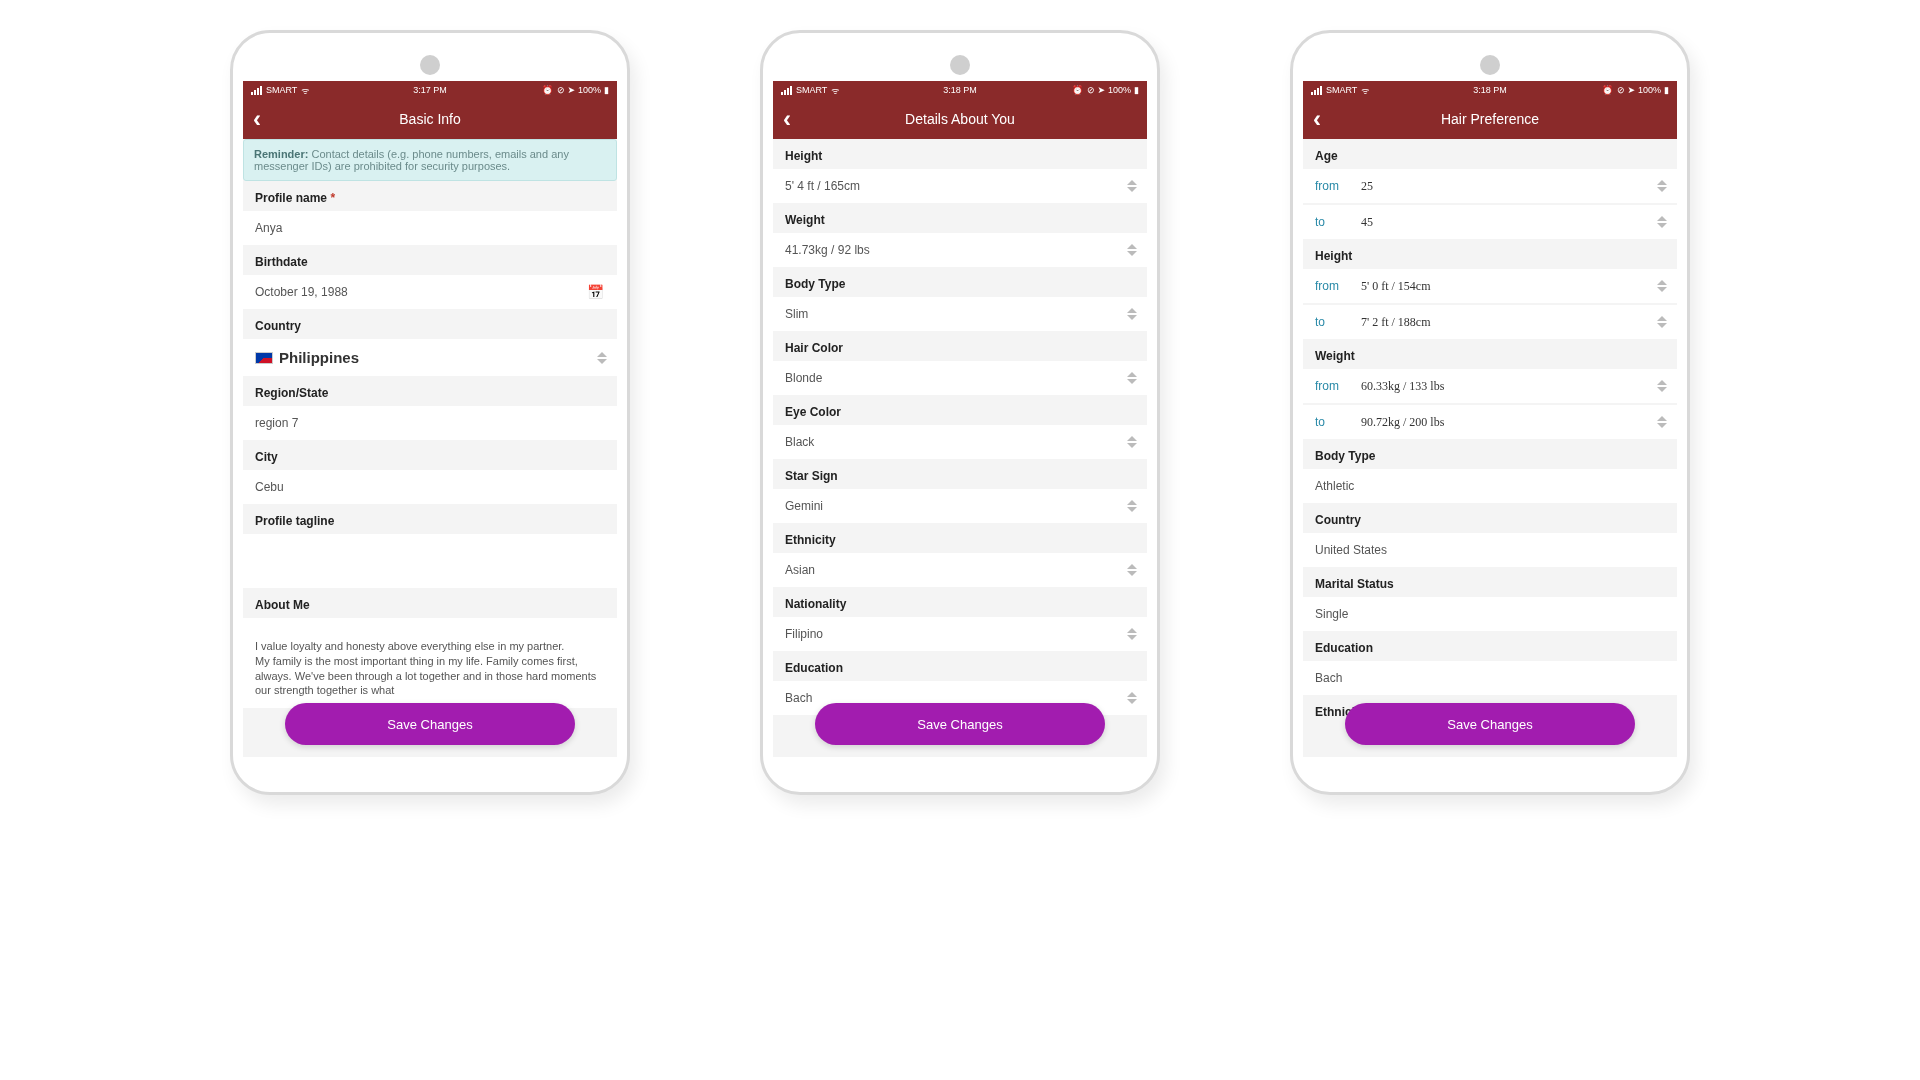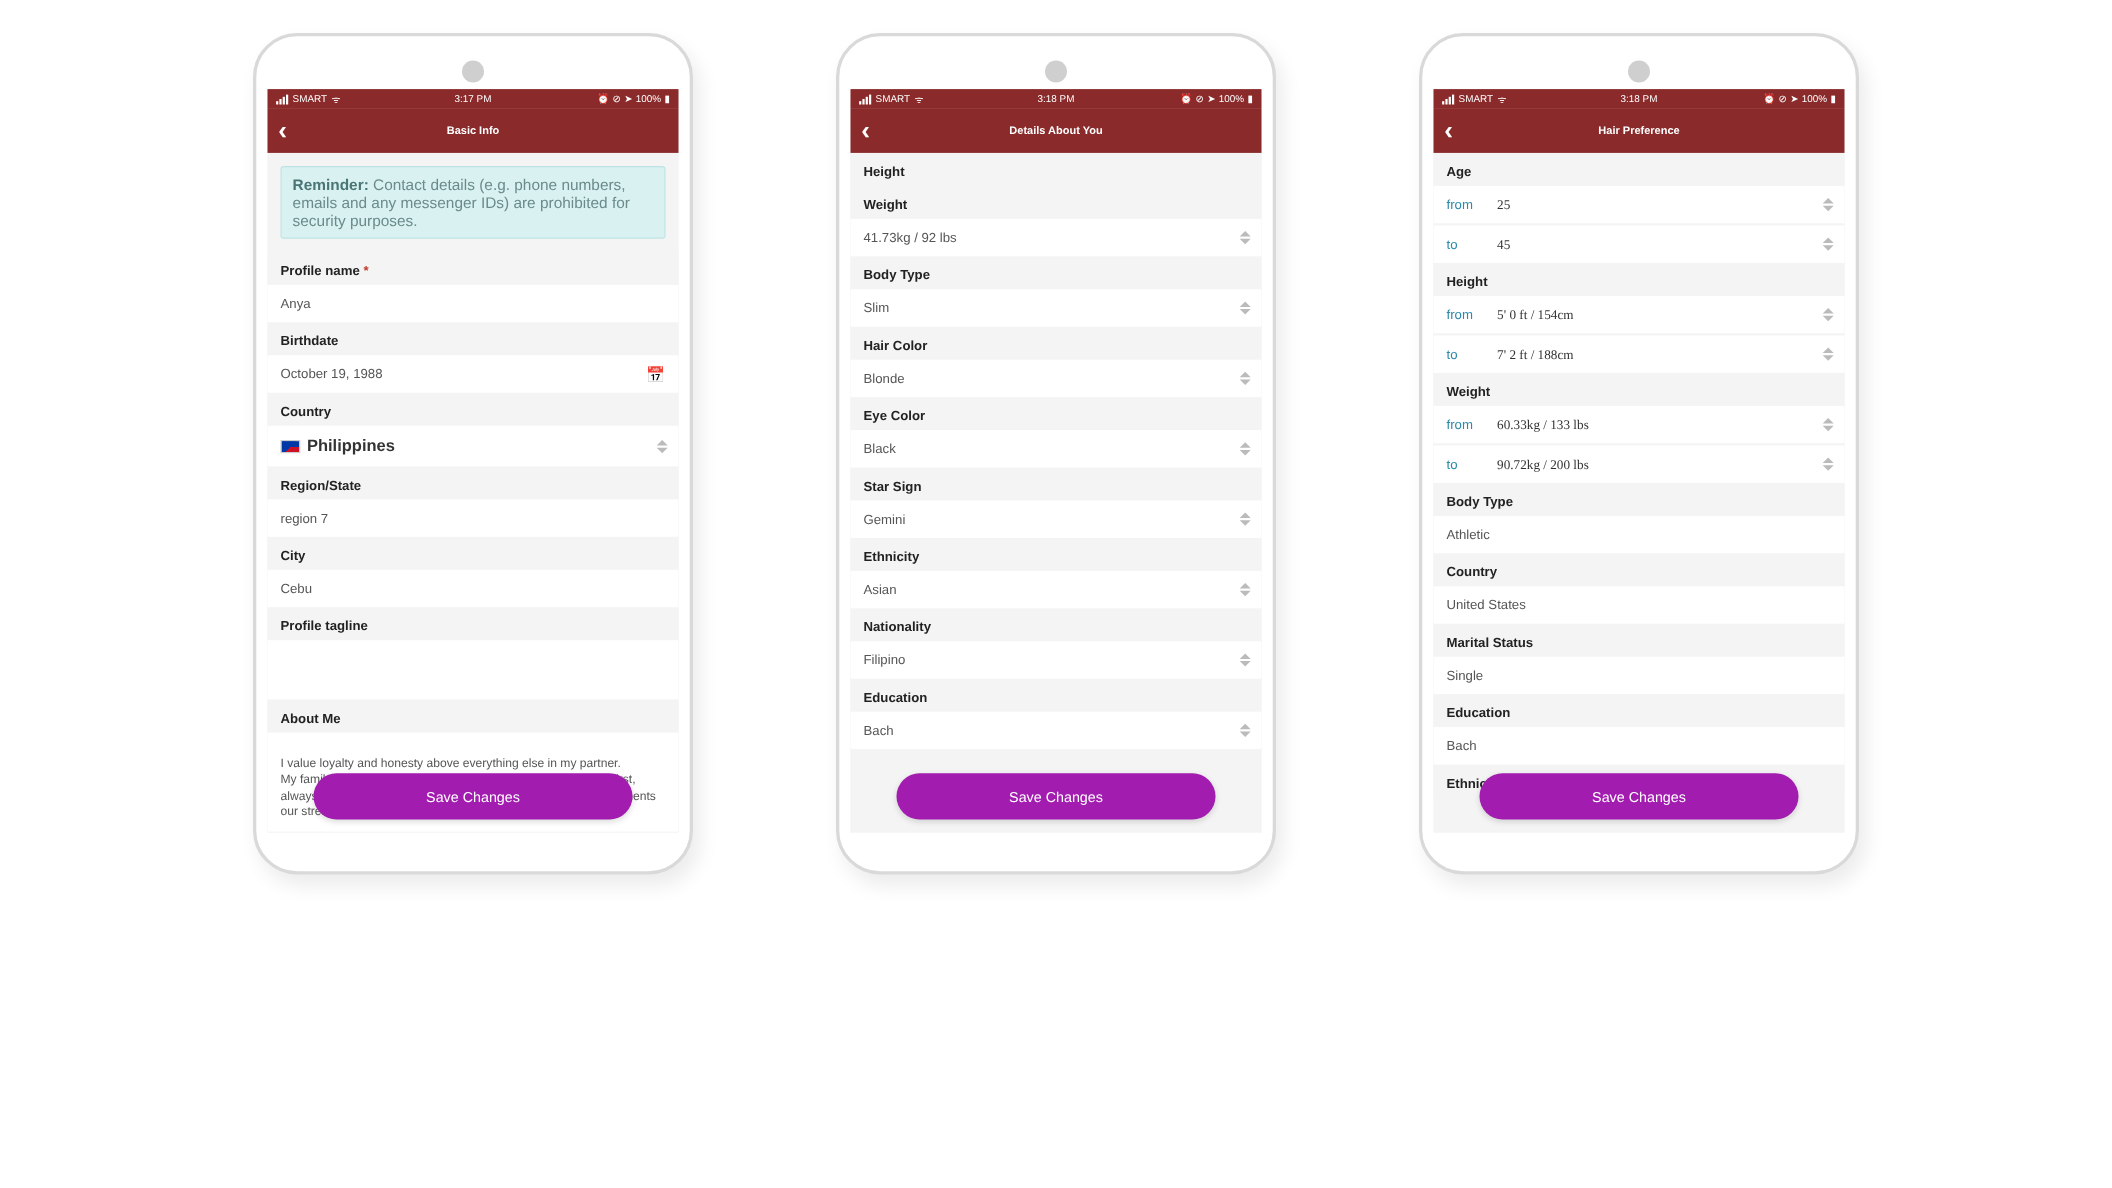--- a/index.html
+++ b/index.html
@@ -65,30 +65,30 @@
   
   .appbar {
     background: #8a2a2a;
     color: #fff;
     height: 40px;
     display:flex; align-items:center;
     padding: 0 10px;
     position: relative;
   }
   .back-chevron { font-size: 24px; font-weight:bold; line-height:1; cursor:pointer;}
-  .appbar-title { position:absolute; left:50%; transform:translateX(-50%); font-size:10px; font-weight:700;}
+  .appbar-title { position:absolute; left:50%; transform:translateX(-50%); font-size:14px; font-weight:400;}
   
   .content { flex:1; overflow:hidden; position:relative; }
   .scroll { padding: 0; }
   .banner {
-    margin: 12px; padding: 8px 10px;
+    padding: 8px 10px;
     background: #d9f1f1;
     border: 1px solid #bfe3e3;
     border-radius: 3px;
-    font-size: 14px; color:#6b8b8b;
+    font-size: 11px; color:#6b8b8b;
   }
   .banner b { color:#4a7575; }
   .section-label {
     padding: 10px 12px 6px 12px;
     font-size: 12px; font-weight:700; color:#222;
     background:#f4f4f4;
   }
   .section-label .req { color:#c0392b; }
   .field {
     background:#fff;
@@ -257,20 +257,27 @@
       </div>
 
       <div class="appbar">
         <span class="back-chevron">‹</span>
         <span class="appbar-title">Details About You</span>
       </div>
 
       <div class="content">
         <div class="scroll" id="phone2-list">
             <div class="section-label">Height</div>
+            <div class="field select">
+              <span>5' 4 ft / 165cm</span>
+              <span class="stepper">
+                <span class="up"></span>
+                <span class="down"></span>
+              </span>
+            </div>
             <div class="section-label">Weight</div>
             <div class="field select">
               <span>41.73kg / 92 lbs</span>
               <span class="stepper">
                 <span class="up"></span>
                 <span class="down"></span>
               </span>
             </div>
             <div class="section-label">Body Type</div>
             <div class="field select">

